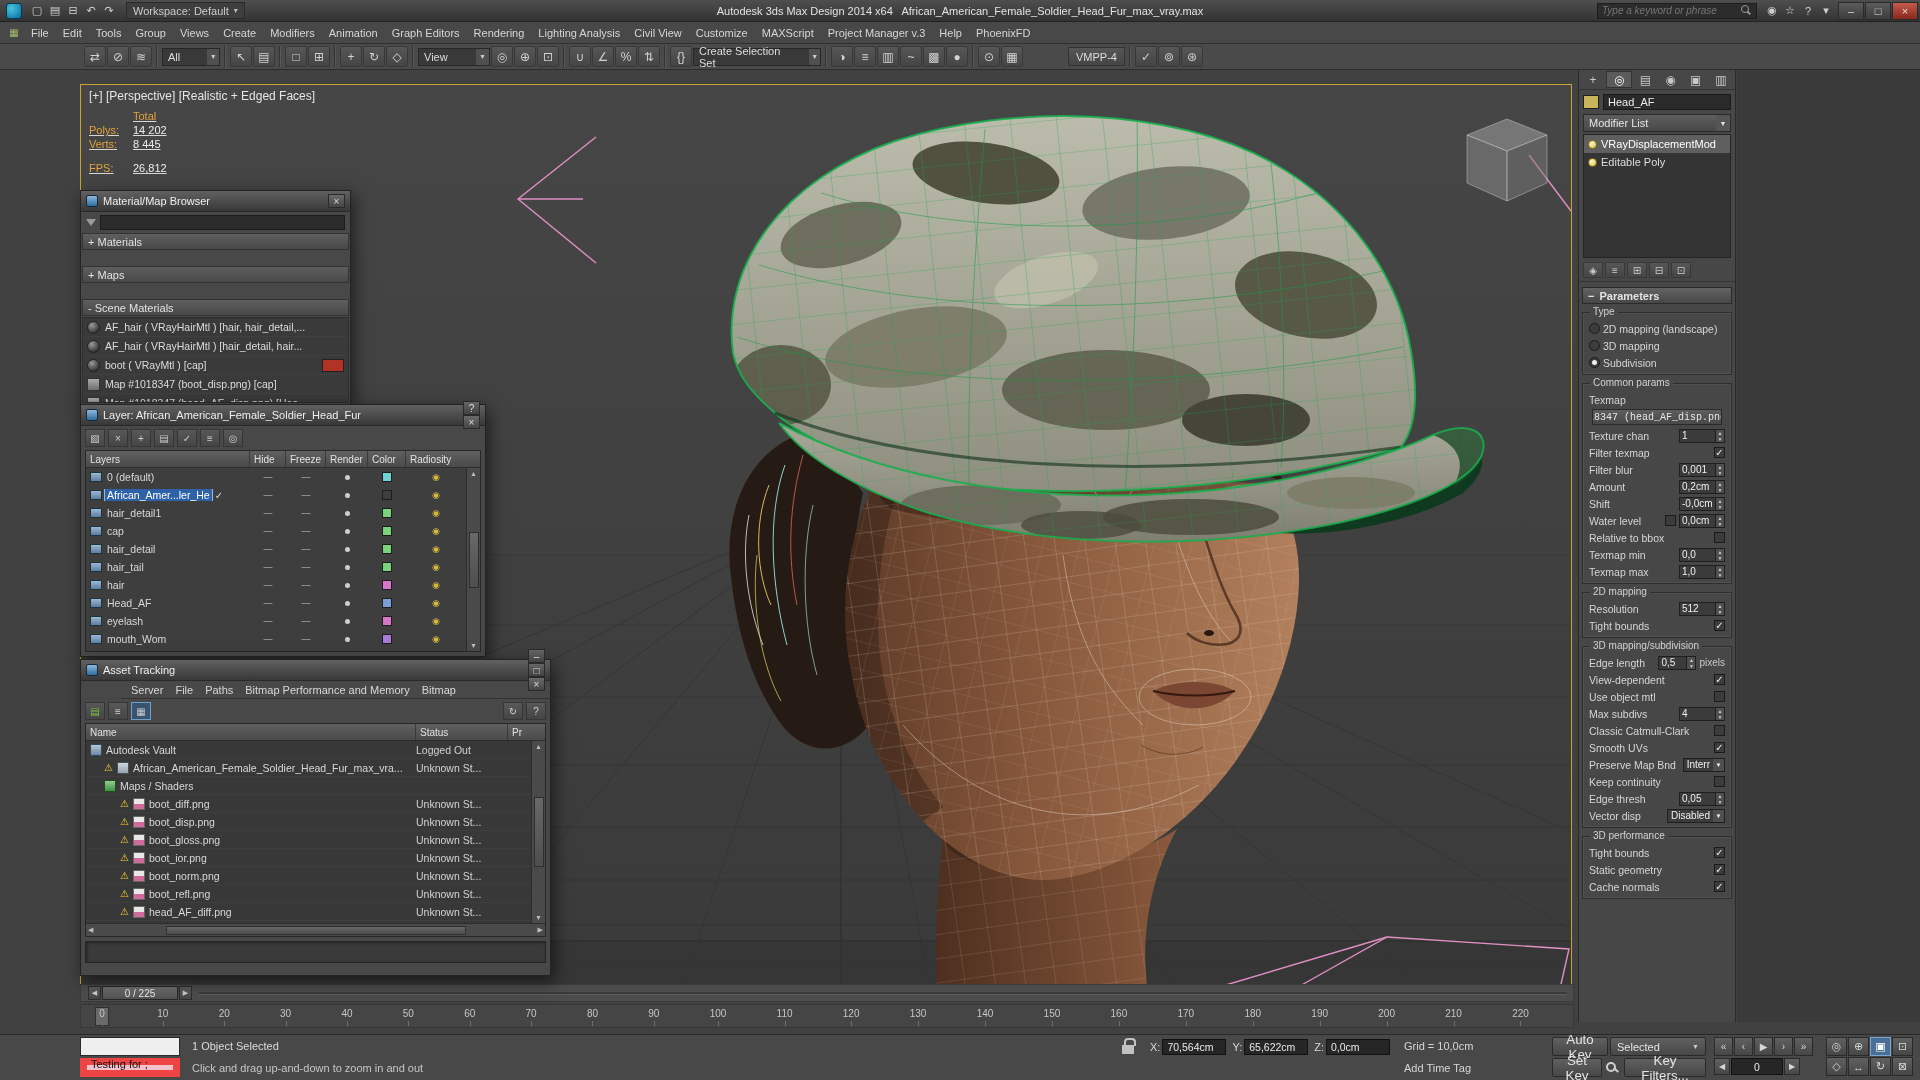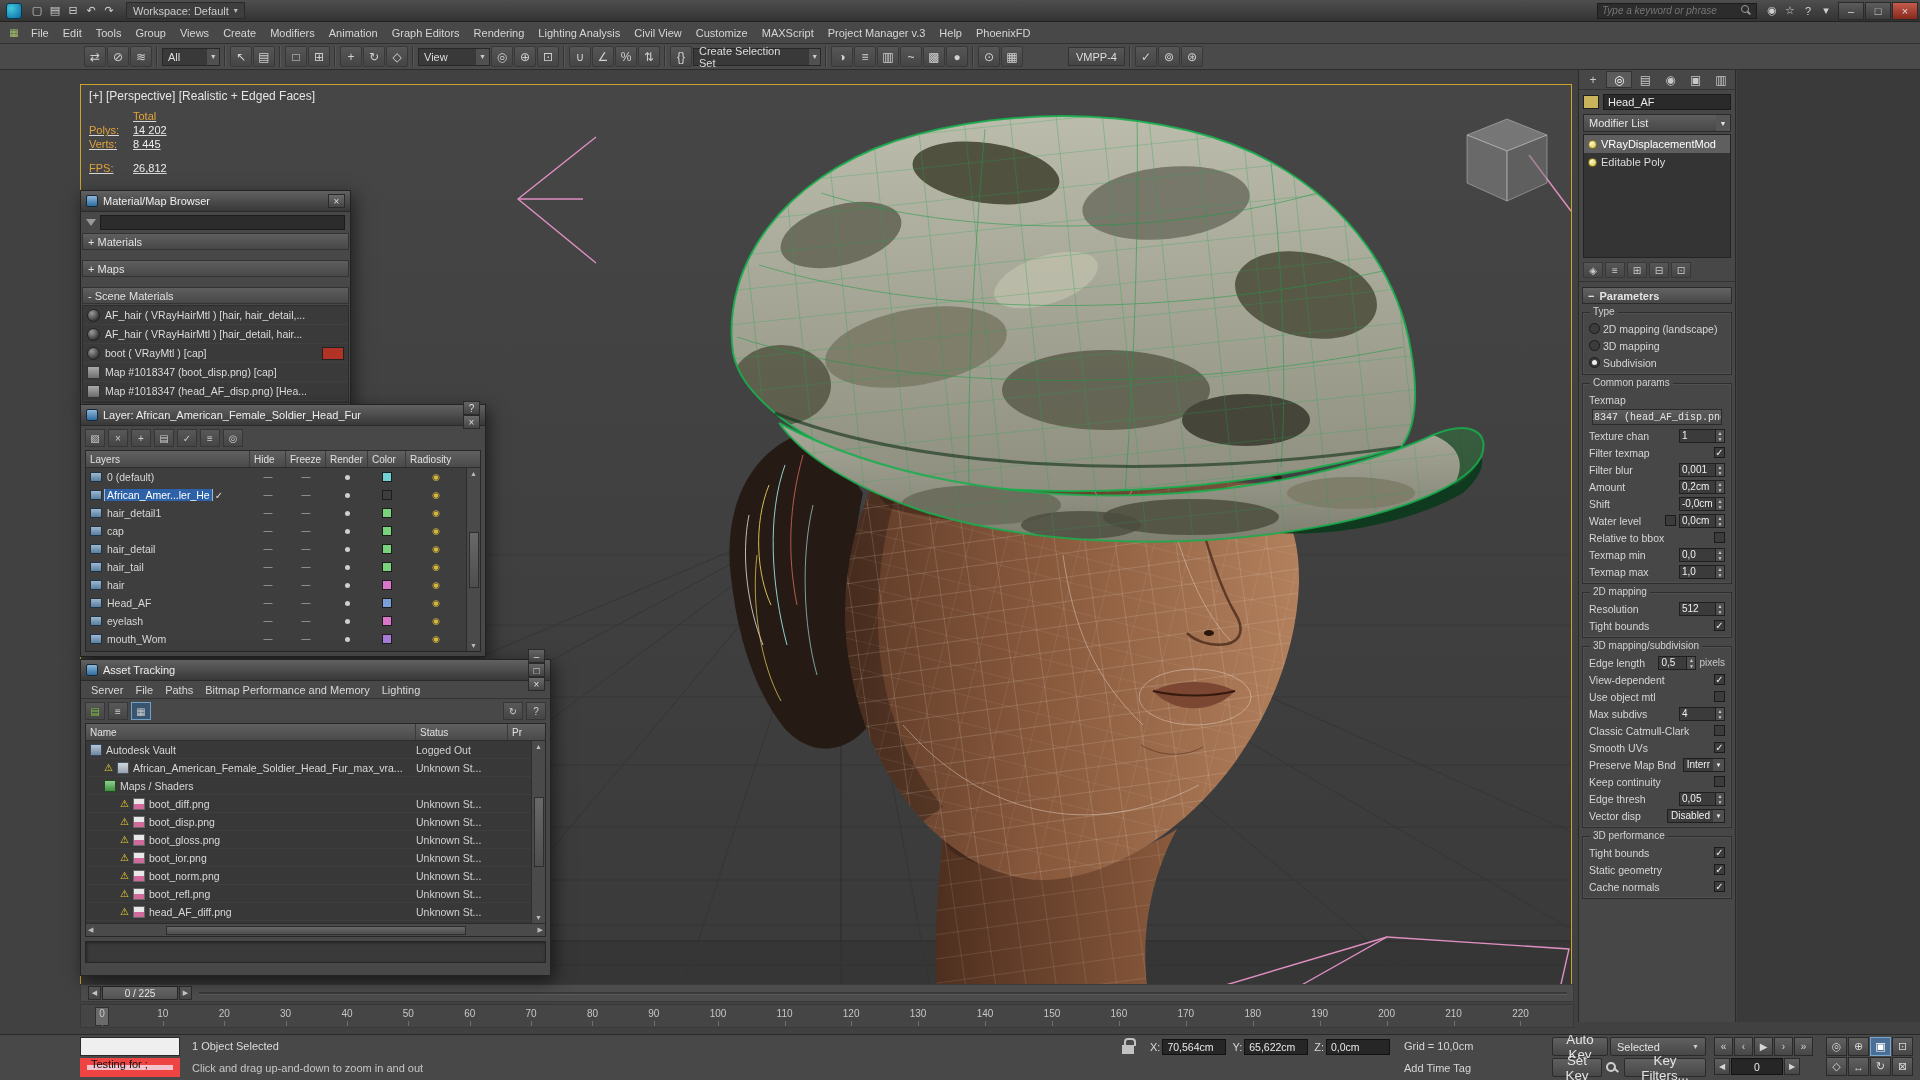--- a/index.html
+++ b/index.html
@@ -114,21 +114,21 @@
   .dlg-sp { flex:1; }
   .dlg-btn { width:17px; height:14px; display:flex; align-items:center; justify-content:center; margin-left:2px;
     background:linear-gradient(#646464,#424242); border:1px solid #2a2a2a; color:#ddd; font-size:10px; }
   .dlg-btn[data-kind="close"] { background:linear-gradient(#6a6a6a,#454545); }
 
   
   .matb { left:80px; top:190px; width:271px; height:215px; z-index:20; }
   .mb-search { display:flex; align-items:center; gap:4px; padding:3px 5px; }
   .funnel { width:0; height:0; border-left:5px solid transparent; border-right:5px solid transparent; border-top:7px solid #9a9a9a; }
   .mb-input { flex:1; height:15px; background:#2c2c2c; border:1px solid #1c1c1c; color:#ddd; font-size:10px; padding:0 3px; font-family:inherit; outline:none; }
-  .mb-bars { display:flex; flex-direction:column; gap:10px; padding:0 1px; }
+  .mb-bars { display:flex; flex-direction:column; gap:16px; padding:0 1px; }
   .mb-bar { height:17px; background:linear-gradient(#5e5e5e,#484848); border:1px solid #333; display:flex; align-items:center; padding:0 5px; color:#e2e2e2; }
   .mb-items { flex:1; margin:1px; background:#3a3a3a; border:1px solid #2d2d2d; overflow:hidden; }
   .mi-row { height:19px; display:flex; align-items:center; gap:5px; padding:0 4px; border-bottom:1px solid #404040; }
   .mi-icon { width:13px; height:13px; flex:none; }
   .mi-row[data-kind="material-sphere"] .mi-icon { border-radius:50%; background:radial-gradient(circle at 35% 30%, #9a9a9a, #121212); border:1px solid #222; }
   .mi-row[data-kind="map-chip"] .mi-icon { background:linear-gradient(#ababab,#6e6e6e); border:1px solid #333; }
   .mi-label { flex:1; white-space:nowrap; overflow:hidden; color:#dcdcdc; font-size:10.5px; }
   .mi-swatch { display:none; width:22px; height:13px; border:1px solid #222; flex:none; }
   .mi-row[data-swatch] .mi-swatch { display:block; }
 
@@ -155,21 +155,21 @@
   .c-hide { width:36px; } .c-freeze { width:40px; } .c-render { width:42px; display:flex; }
   .lyr-dot { width:5px; height:5px; border-radius:50%; background:#cfcfcf; margin:auto; }
   .c-color { width:38px; display:flex; } .lyr-chip { width:10px; height:10px; border:1px solid #1d1d1d; margin:auto; }
   .c-rad { flex:1; display:flex; justify-content:center; color:#d8b93c; font-size:9px; }
   .ly-vsb { position:absolute; right:0; top:17px; bottom:0; width:14px; background:#4a4a4a; border-left:1px solid #2d2d2d;
     display:flex; flex-direction:column; align-items:center; justify-content:space-between; font-size:7px; color:#bbb; padding:2px 0; }
   .vsb-thumb { width:10px; flex:0 0 56px; background:linear-gradient(#686868,#4e4e4e); border:1px solid #2e2e2e; }
 
   
   .assetd { left:80px; top:659px; width:471px; height:317px; z-index:22; }
-  .as-menu { display:flex; height:18px; align-items:center; padding:0 4px; border-bottom:1px solid #333; }
+  .as-menu { display:flex; height:18px; align-items:center; padding:0 4px; border-bottom:1px solid #333;margin-left:40px; }
   .as-menu span { padding:0 6px; }
   .as-tools { display:flex; gap:3px; padding:3px 4px; align-items:center; }
   .as-tool { width:20px; height:18px; display:flex; align-items:center; justify-content:center; font-size:10px; color:#cfcfcf;
     background:linear-gradient(#585858,#454545); border:1px solid #363636; }
   .as-tool[data-state="active"] { background:#39546e; border-color:#6ea0c8; }
   .as-tool[data-name="status-log-icon"] { color:#7ac142; }
   .as-grid { margin:0 4px; border:1px solid #272727; background:#383838; display:flex; flex-direction:column; position:relative; height:214px; }
   .as-head { display:flex; height:17px; flex:none; background:linear-gradient(#606060,#4a4a4a); border-bottom:1px solid #2d2d2d;
     font-size:10px; color:#e2e2e2; padding-right:14px; }
   .as-head span { display:flex; align-items:center; padding-left:4px; border-right:1px solid #3a3a3a; }
@@ -261,20 +261,24 @@
       <span class="qat-btn" data-name="new-scene-icon">▢</span>
           <span class="qat-btn" data-name="open-file-icon">▤</span>
           <span class="qat-btn" data-name="save-file-icon">⊟</span>
           <span class="qat-btn" data-name="undo-icon">↶</span>
           <span class="qat-btn" data-name="redo-icon">↷</span>
         </div>
       <div class="workspace-dd" data-name="workspace-dropdown">
         <span data-name="workspace-label">Workspace: Default</span>
         <span class="dd-arrow" data-name="chevron-down-icon">▾</span>
       </div>
+    </div>
+    <div class="tb-title" data-name="window-title">
+      <span data-name="app-title">Autodesk 3ds Max Design 2014 x64</span>&nbsp;&nbsp;
+      <span data-name="document-filename">African_American_Female_Soldier_Head_Fur_max_vray.max</span>
     </div>
     <div class="tb-right">
       <div class="tb-search" data-name="help-search">
         <input data-name="help-search-input" placeholder="Type a keyword or phrase" style="">
         <span class="mag" data-name="search-icon"></span>
       </div>
       <div class="tb-icons">
 
       <span class="qat-btn" data-name="sign-in-icon">◉</span>
           <span class="qat-btn" data-name="favorites-icon">☆</span>
@@ -1207,21 +1211,21 @@
           <span class="dlg-btn" data-name="maximize-button" data-kind="max">□</span>
           <span class="dlg-btn" data-name="close-button" data-kind="close">×</span>
         </span>
     </div>
     <div class="as-menu" data-name="asset-menu-bar">
 
     <span data-name="asset-menu-item">Server</span>
         <span data-name="asset-menu-item">File</span>
         <span data-name="asset-menu-item">Paths</span>
         <span data-name="asset-menu-item">Bitmap Performance and Memory</span>
-        <span data-name="asset-menu-item">Lighting</span>
+        <span data-name="asset-menu-item">Bitmap</span>
       </div>
     <div class="as-tools" data-name="asset-toolbar">
       <span style="display:flex;gap:3px">
 
       <span class="as-tool" data-name="status-log-icon">▤</span>
           <span class="as-tool" data-name="list-view-icon">≡</span>
           <span class="as-tool" data-name="table-view-icon" data-state="active">▦</span>
         </span>
       <span class="dlg-sp"></span>
       <span style="display:flex;gap:3px">

